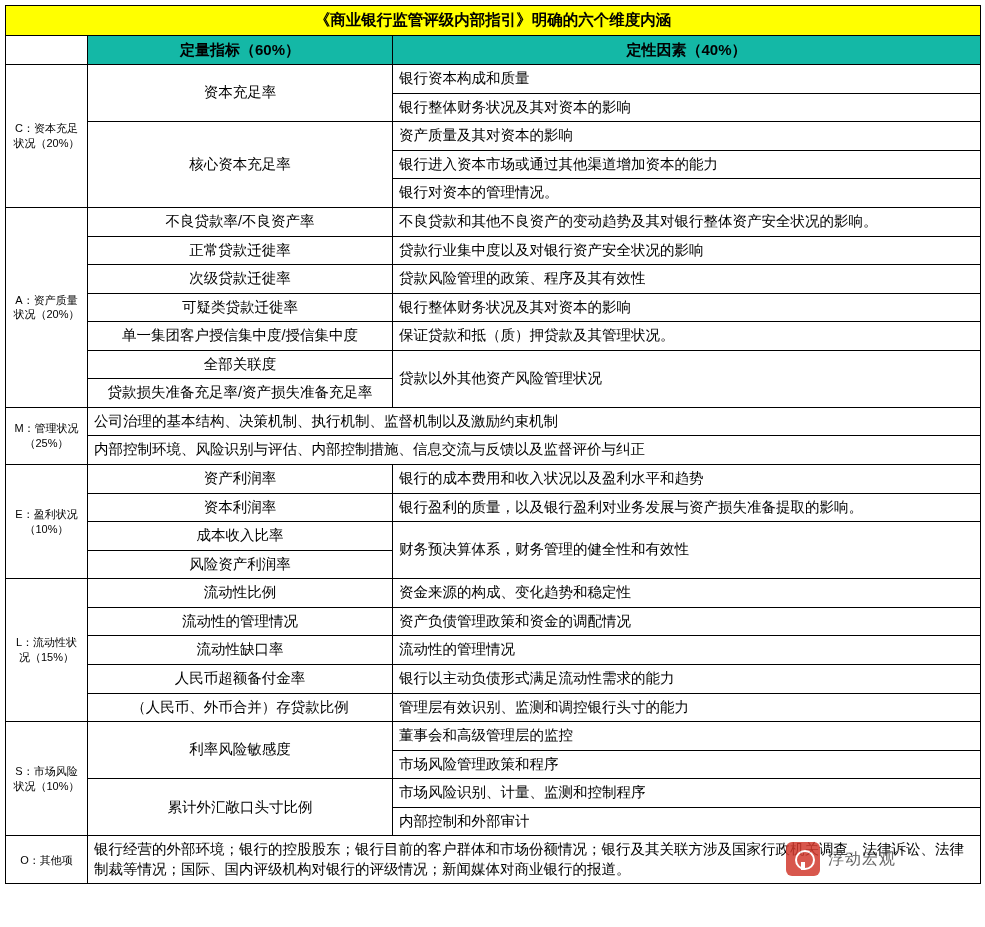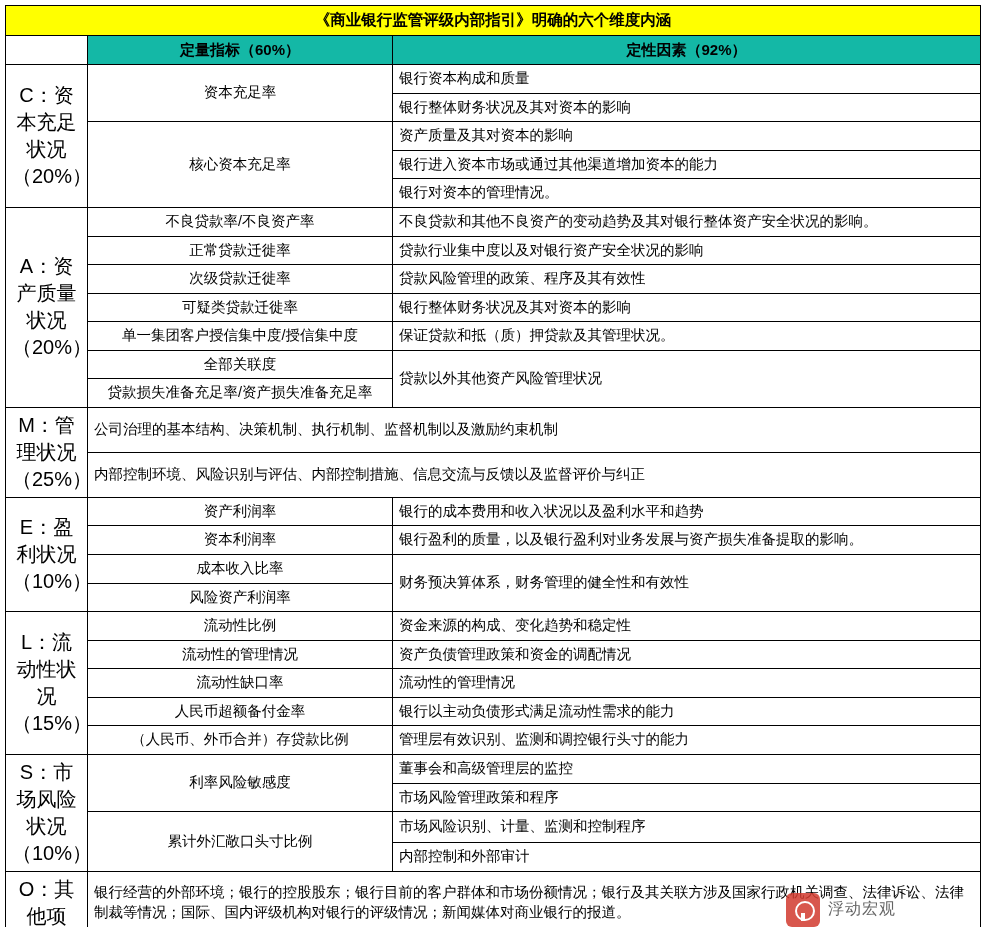--- a/index.html
+++ b/index.html
@@ -47,21 +47,21 @@
     padding: 5px 4px;
   }
   .hdr-blank {
     background: #ffffff;
     border-left: 1px solid #000000;
   }
   .dim-cell {
     text-align: center;
     vertical-align: middle;
     line-height: 1.55;
-    font-size: 20px;
+    font-size: 11px;
     padding: 4px 2px;
   }
   .quant-cell {
     text-align: center;
     font-size: 14.5px;
   }
   .qual-cell {
     text-align: left;
     font-size: 14.5px;
   }
@@ -130,21 +130,21 @@
       <col class="c-quant">
       <col class="c-qual">
     </colgroup>
     <tbody>
       <tr>
         <td class="title-cell" colspan="3">《商业银行监管评级内部指引》明确的六个维度内涵</td>
       </tr>
       <tr>
         <td class="hdr-blank"></td>
         <td class="hdr-yellow">定量指标（60%）</td>
-        <td class="hdr-yellow">定性因素（92%）</td>
+        <td class="hdr-yellow">定性因素（40%）</td>
       </tr>
 
       <tr>
         <td class="dim-cell" rowspan="5">C：资本充足状况（20%）</td>
         <td class="quant-cell" rowspan="2">资本充足率</td>
         <td class="qual-cell">银行资本构成和质量</td>
       </tr>
       <tr>
         <td class="qual-cell">银行整体财务状况及其对资本的影响</td>
       </tr>

